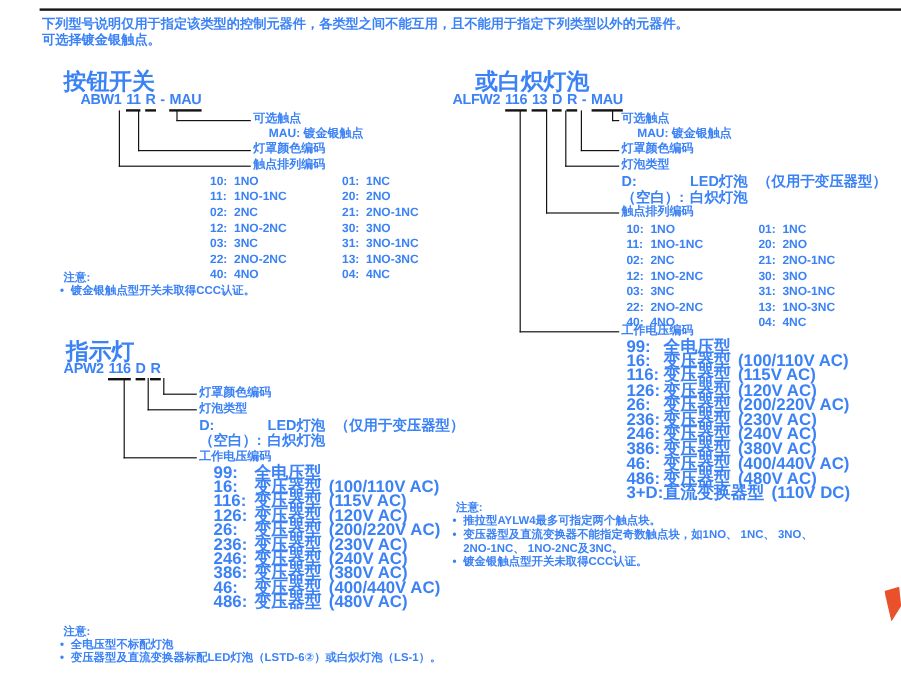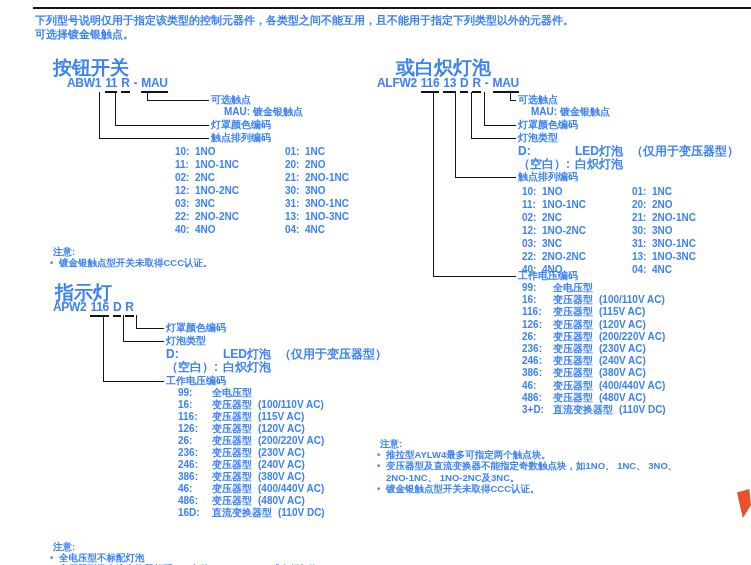--- a/index.html
+++ b/index.html
@@ -11,29 +11,29 @@
   .model{position:absolute;font-size:12px;font-weight:bold;letter-spacing:-0.3px;white-space:nowrap;}
   .model span{display:inline-block;}
   .model span + span{margin-left:4px;}
   .u{border-bottom:2px solid #141414;padding-bottom:1px;}
   .ln{position:absolute;background:#141414;}
   .lbl{position:absolute;font-size:10px;font-weight:600;line-height:12px;white-space:nowrap;}
   .ctable{position:absolute;font-size:10px;font-weight:600;line-height:13px;white-space:nowrap;}
   .crow span{display:inline-block;}
   .cc{width:20px;}
   .cv{width:90px;}
-  .vtable{position:absolute;font-size:10px;font-weight:600;line-height:12px;white-space:nowrap;}
+  .vtable{position:absolute;font-size:14px;font-weight:600;line-height:12px;white-space:nowrap;}
   .vtable.tight{line-height:12.2px;}
   .vc{display:inline-block;width:34px;}
   .vtable.tight .vc{width:31px;}
   .vt{display:inline-block;min-width:40px;margin-right:6px;}
   .btable{position:absolute;font-size:12px;font-weight:600;line-height:13px;white-space:nowrap;}
   .bc{display:inline-block;width:57px;}
   .bv{display:inline-block;width:56px;}
-  .notes{position:absolute;font-size:9.5px;font-weight:600;line-height:11.2px;margin-top:20px;}
+  .notes{position:absolute;font-size:9.5px;font-weight:600;line-height:11.2px;}
   .ntitle{margin-left:3px;}
   .note-line{position:relative;padding-left:9px;}
   .note-line::before{content:"\2022";position:absolute;left:0;top:0;}
   .wedge{position:absolute;left:737px;top:489px;width:14px;height:29px;background:#e8512a;
          clip-path:polygon(0% 12%,88% 0%,100% 55%,42% 100%,20% 55%);}
 </style>
 </head>
 <body>
 
 <div class="page">
@@ -248,23 +248,20 @@
     </div>
       <div>
       <span class="vc">386:</span><span class="vt">变压器型</span><span>(380V AC)</span>
     </div>
       <div>
       <span class="vc">46:</span><span class="vt">变压器型</span><span>(400/440V AC)</span>
     </div>
       <div>
       <span class="vc">486:</span><span class="vt">变压器型</span><span>(480V AC)</span>
     </div>
-      <div>
-      <span class="vc">16D:</span><span class="vt">直流变换器型</span><span>(110V DC)</span>
-    </div>
     </div>
 
   <div class="notes" style="left:50px;top:521px;width:330px">
     <div class="ntitle">注意:</div>
     <div>
         <div class="note-line">全电压型不标配灯泡</div>
         <div class="note-line">变压器型及直流变换器标配LED灯泡（LSTD-6②）或白炽灯泡（LS-1）。</div>
       </div>
   </div>
 

